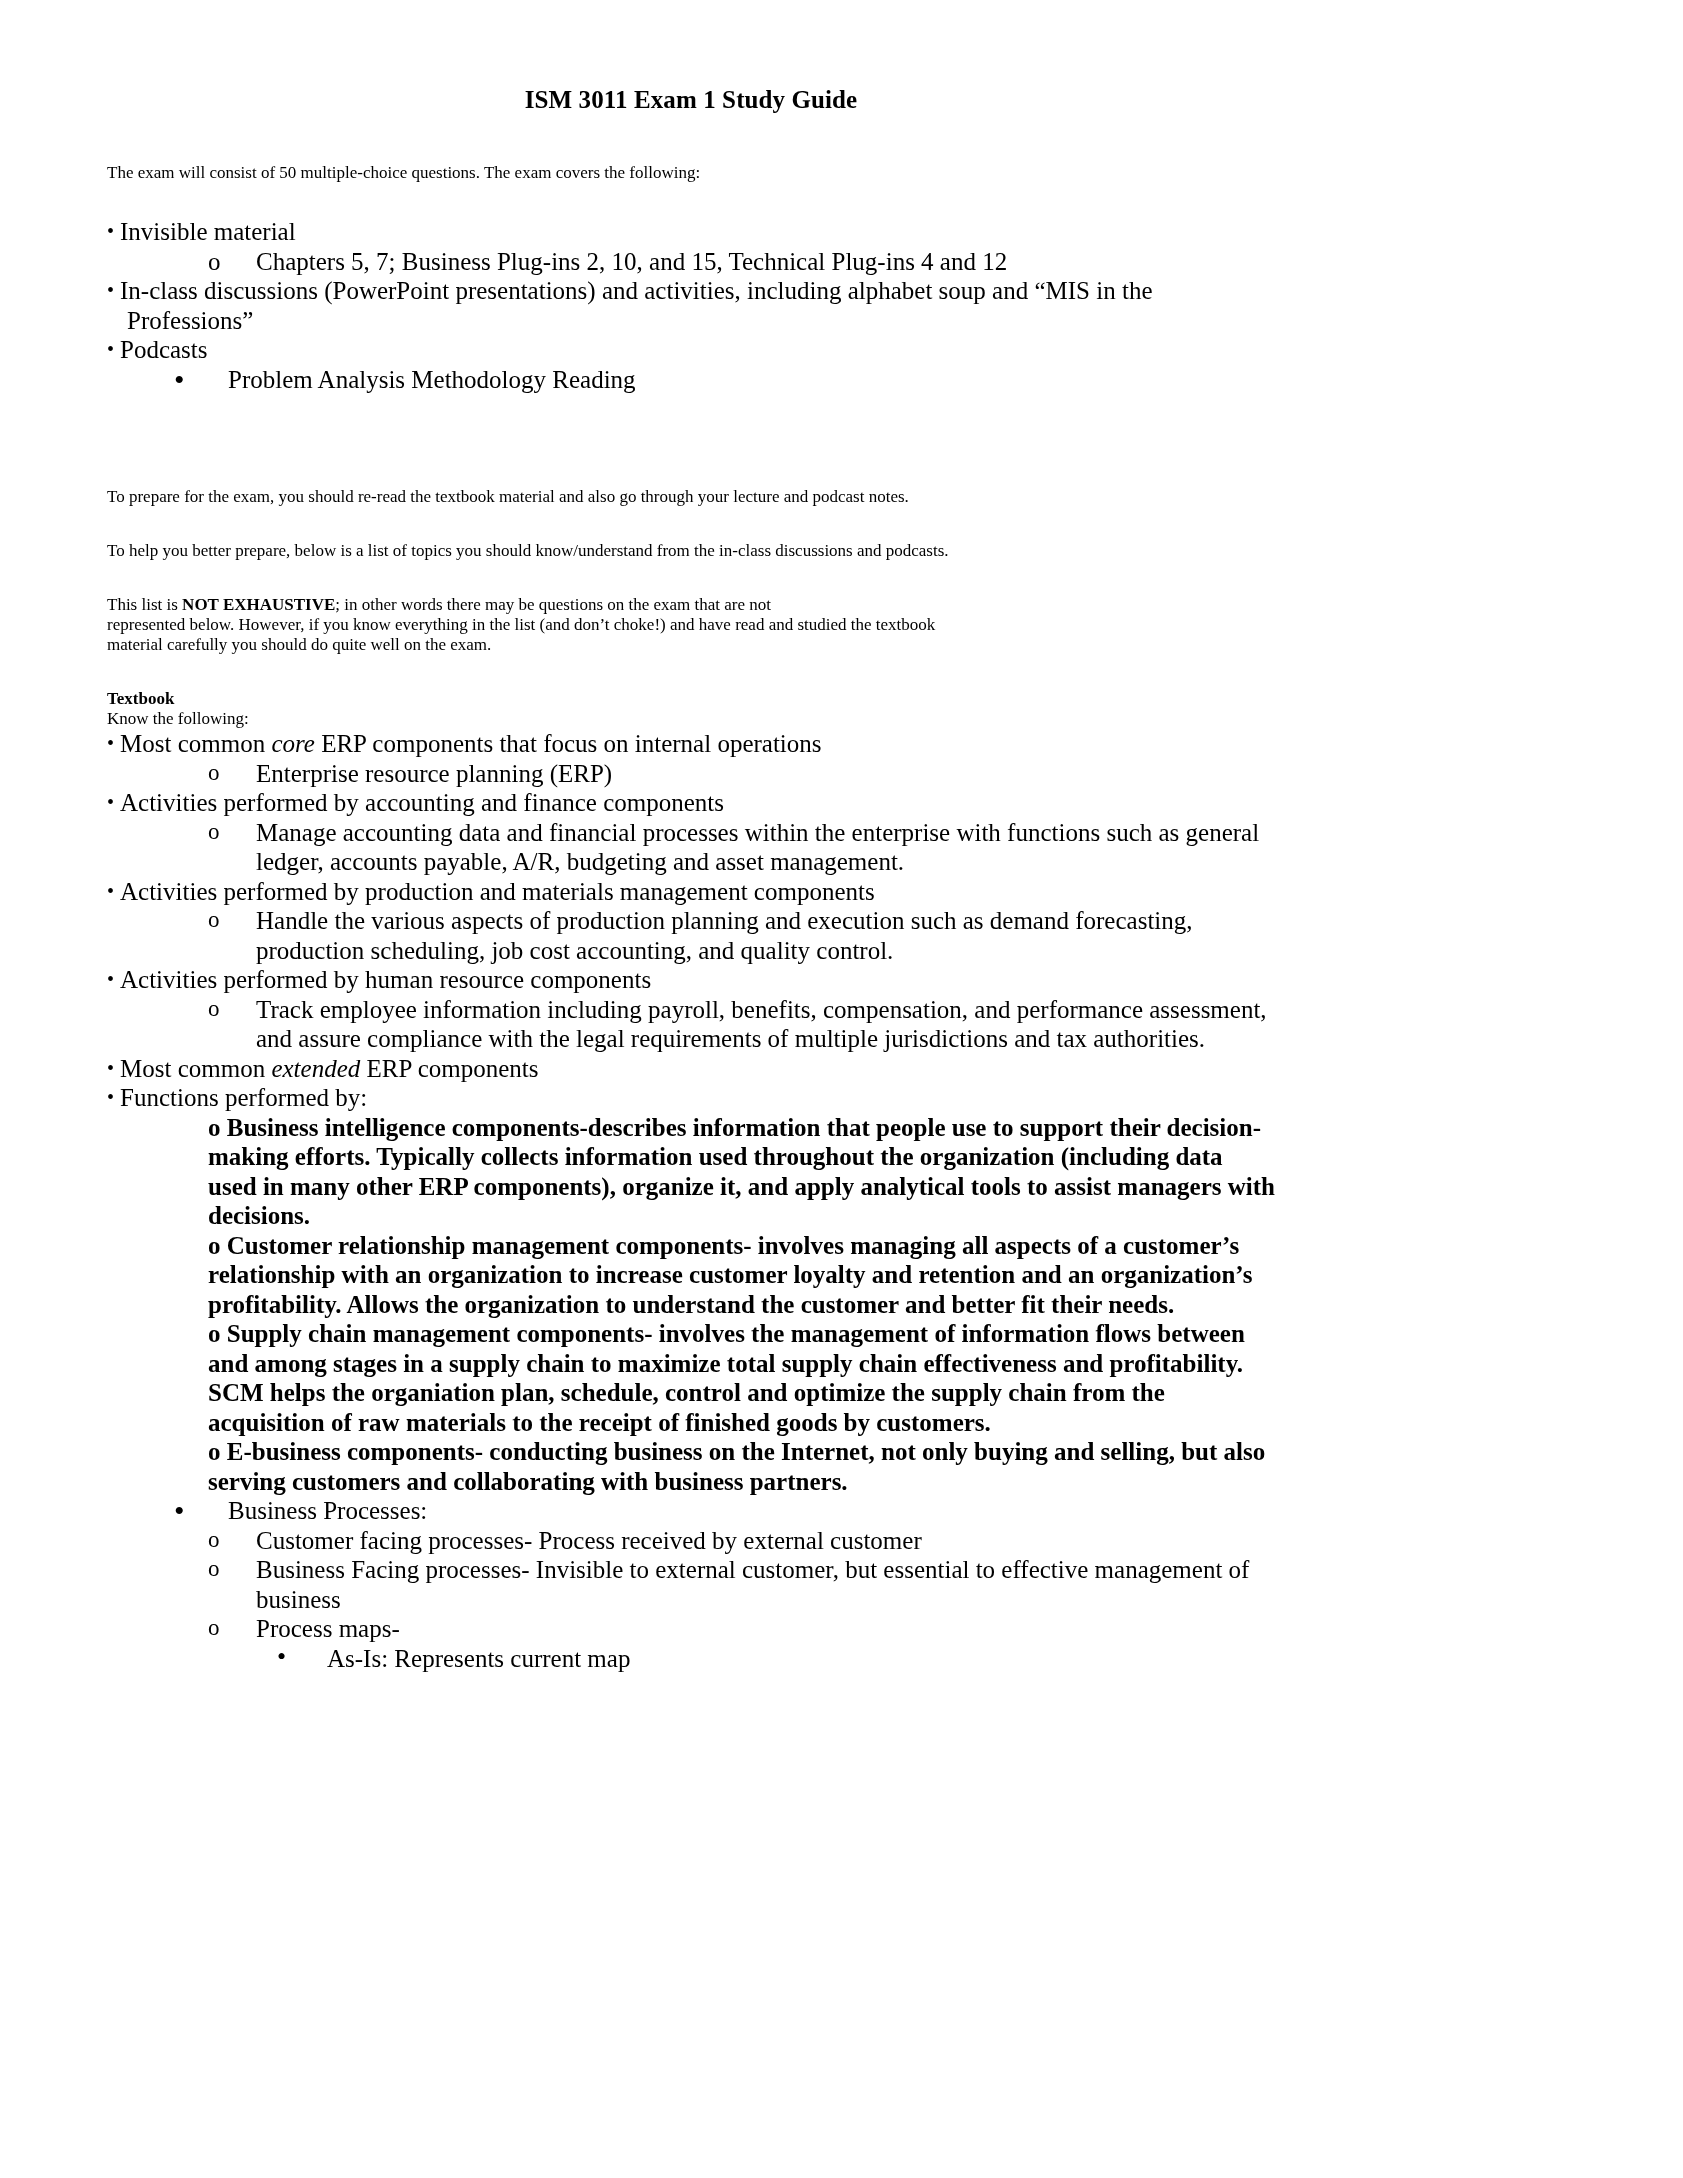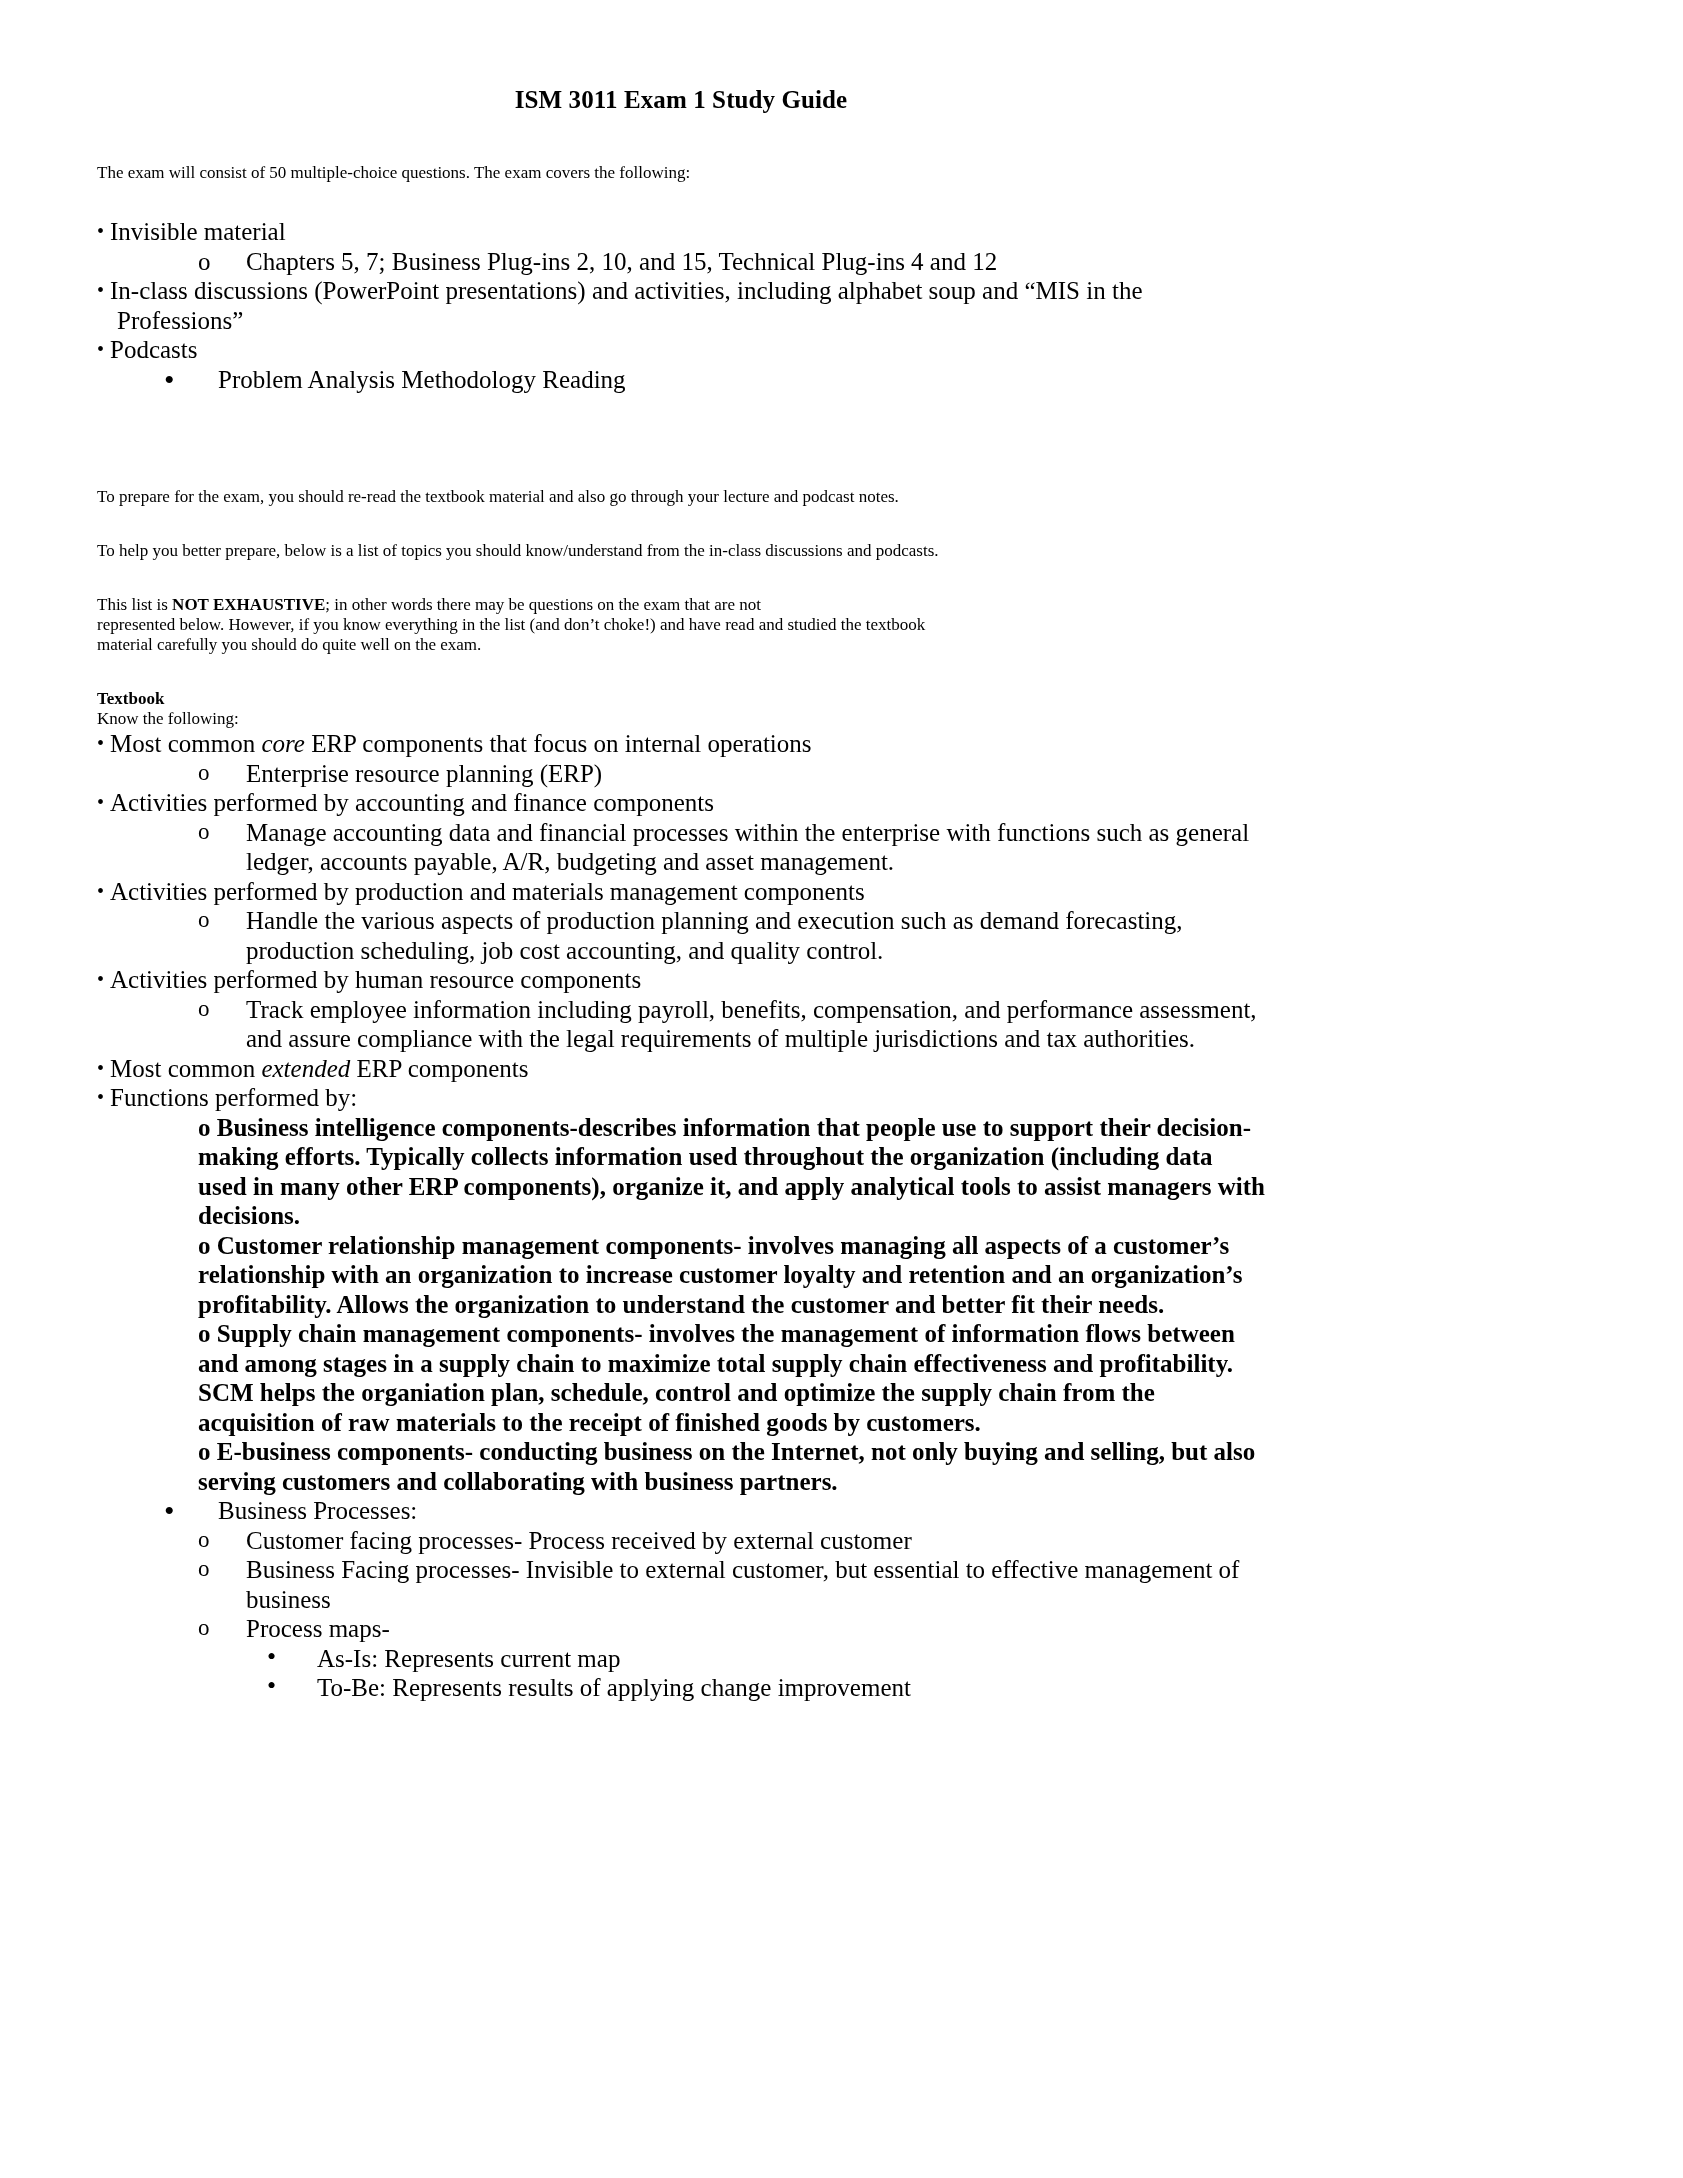--- a/index.html
+++ b/index.html
@@ -15,20 +15,21 @@
     -webkit-font-smoothing: antialiased;
   }
   .page {
     position: relative;
     width: 1384px;
     height: 2178px;
     background: #ffffff;
     box-sizing: border-box;
     padding: 79px 119px 0 97px;
     overflow: hidden;
+    margin-left: 10px;
   }
   .doc-title {
     text-align: center;
     font-weight: bold;
     font-size: 25px;
     line-height: 1.0;
     margin: 0 0 0 0;
     padding-top: 8px;
     letter-spacing: 0.1px;
   }
@@ -197,16 +198,15 @@
   <p class="line op">o Supply chain management components- involves the management of information flows between and among stages in a supply chain to maximize total supply chain effectiveness and profitability. SCM helps the organiation plan, schedule, control and optimize the supply chain from the acquisition of raw materials to the receipt of finished goods by customers.</p>
   <p class="line op">o E-business components- conducting business on the Internet, not only buying and selling, but also serving customers and collaborating with business partners.</p>
 
   <p class="line wb">Business Processes:</p>
 
   <p class="line o2w">Customer facing processes- Process received by external customer</p>
   <p class="line o2w">Business Facing processes- Invisible to external customer, but essential to effective management of business</p>
   <p class="line o2w">Process maps-</p>
 
   <p class="line wb3">As-Is: Represents current map</p>
-  <p class="line wb3">To-Be: Represents results of applying change improvement</p>
 
 </div>
 
 
 </body></html>

